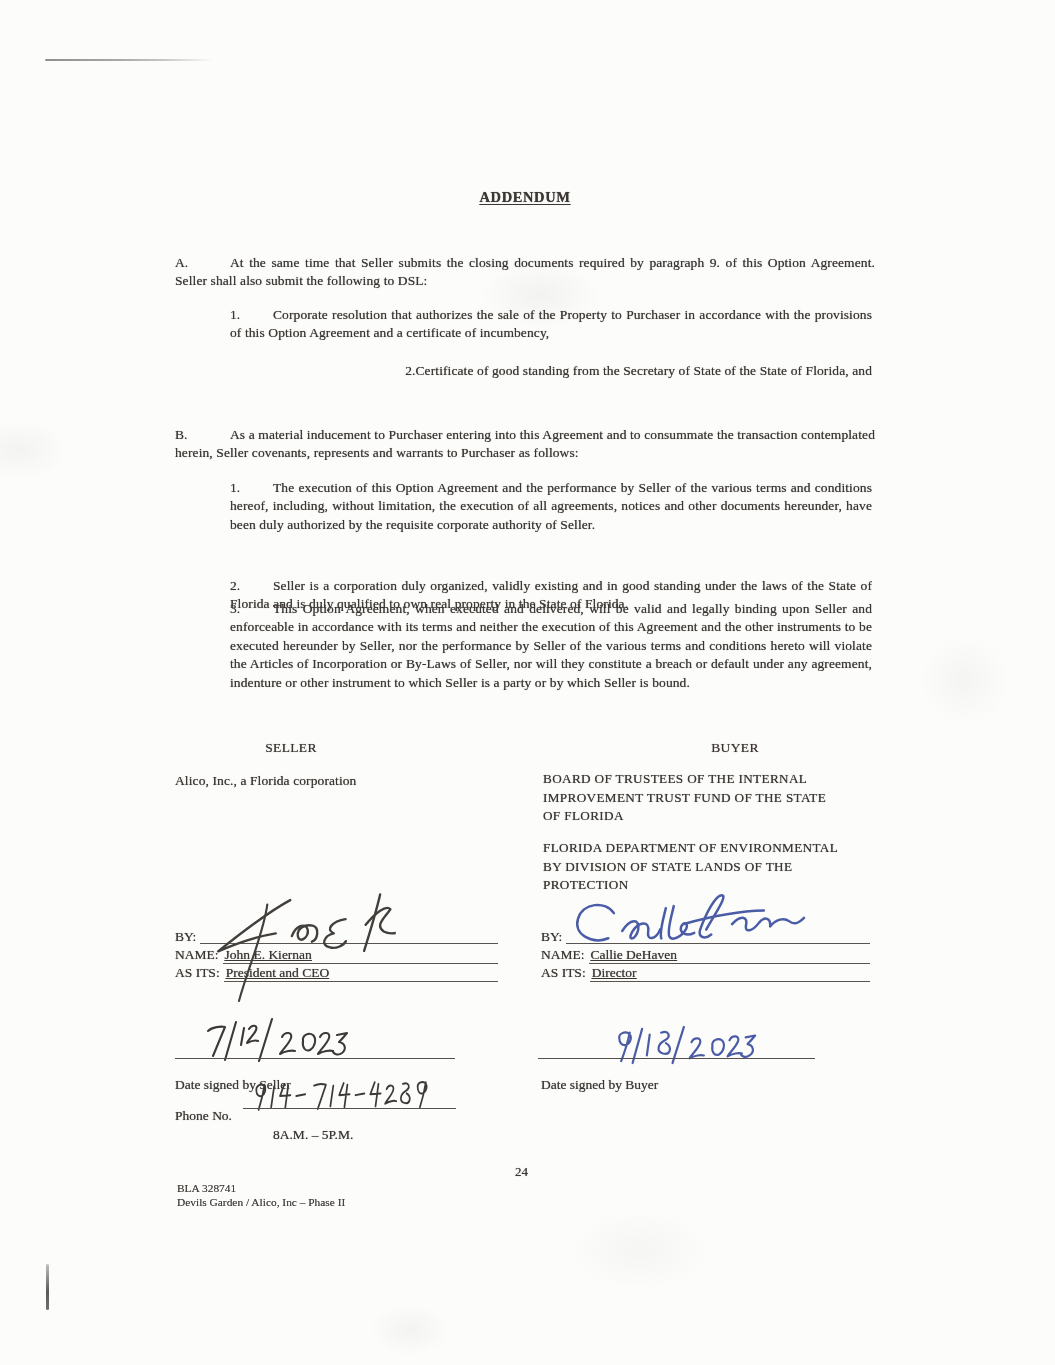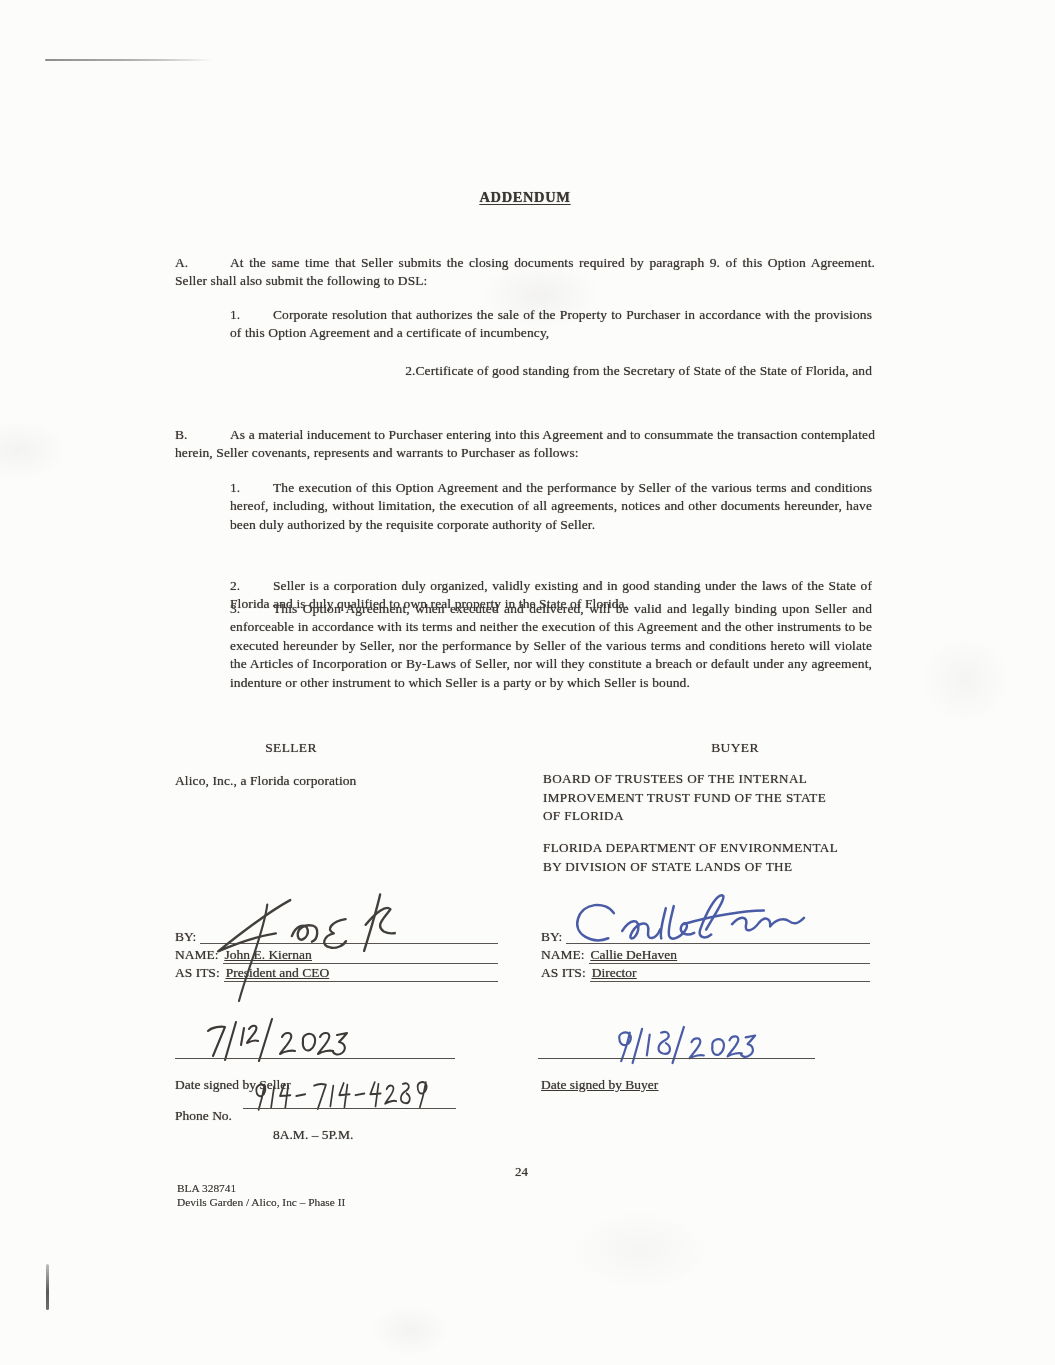--- a/index.html
+++ b/index.html
@@ -95,20 +95,21 @@
   <div class="abs body-text caps" style="left:543px;top:739px;width:384px;text-align:center;">BUYER</div>
 
   <div class="abs body-text caps" style="left:543px;top:770px;width:345px;text-align:left;line-height:18.6px;font-size:13.2px;">
     <div>BOARD OF TRUSTEES OF THE INTERNAL</div>
     <div>IMPROVEMENT TRUST FUND OF THE STATE</div>
     <div>OF FLORIDA</div>
   </div>
   <div class="abs body-text caps" style="left:543px;top:839px;width:345px;text-align:left;line-height:18.6px;font-size:13.2px;">
     <div>FLORIDA DEPARTMENT OF ENVIRONMENTAL</div>
     <div>BY DIVISION OF STATE LANDS OF THE</div>
+    <div>PROTECTION</div>
   </div>
 
   <div class="sig-row" style="left:175px;top:930px;width:323px;height:14px;">
     <span class="lbl">BY:</span>
     <span class="line"></span>
   </div>
   <div class="sig-row" style="left:175px;top:948px;width:323px;height:16px;">
     <span class="lbl">NAME:</span>
     <span class="val">John E. Kiernan</span>
   </div>
@@ -206,21 +207,21 @@
         <path d="M58,8 C66,5 69,12 62,16 C54,20 53,28 60,30 C68,32 70,23 63,19"></path>
         <path d="M82,2 L70,40"></path>
         <path d="M90,18 C93,12 101,13 99,19 C97,25 90,31 88,35 C93,32 100,31 103,32"></path>
         <path d="M112,22 C111,16 118,13 122,16 C126,20 124,28 119,31 C114,33 111,28 112,22"></path>
         <path d="M130,16 C133,10 141,11 139,17 C137,23 130,29 128,33 C133,30 140,29 143,30"></path>
         <path d="M147,13 L157,11 C153,16 149,20 149,20 C155,21 157,28 151,32 C147,35 142,33 142,30"></path>
       </g>
     </svg>
   </div>
   <div class="abs rule" style="left:538px;top:1058px;width:277px;"></div>
-  <div class="abs small-caption" style="left:541px;top:1061px;text-decoration:underline;">Date signed by Buyer</div>
+  <div class="abs small-caption" style="left:541px;top:1061px;">Date signed by Buyer</div>
 
   <div class="abs small-caption" style="left:515px;top:1148px;font-size:13px;">24</div>
 
   <div class="abs footer-text" style="left:177px;top:1181px;">
     <div>BLA 328741</div>
     <div>Devils Garden / Alico, Inc  – Phase II</div>
   </div>
 
 </div>
 

